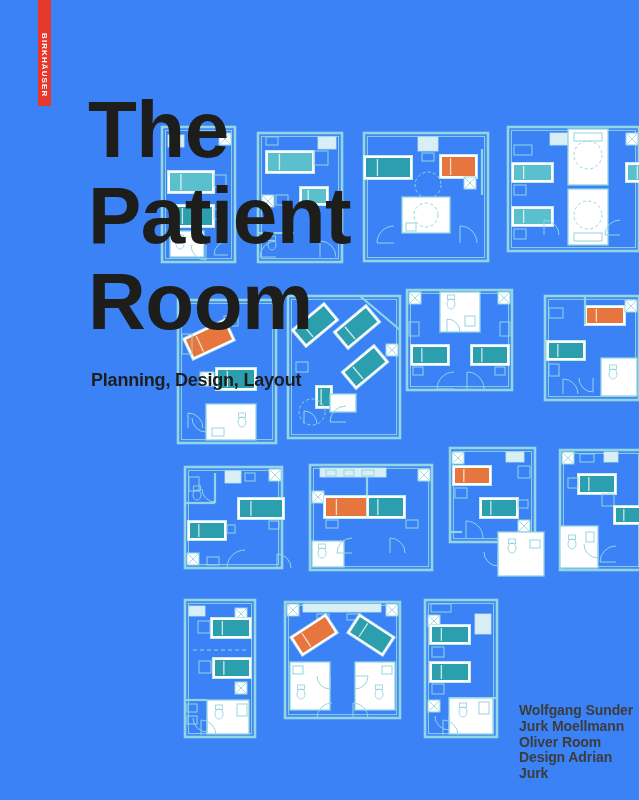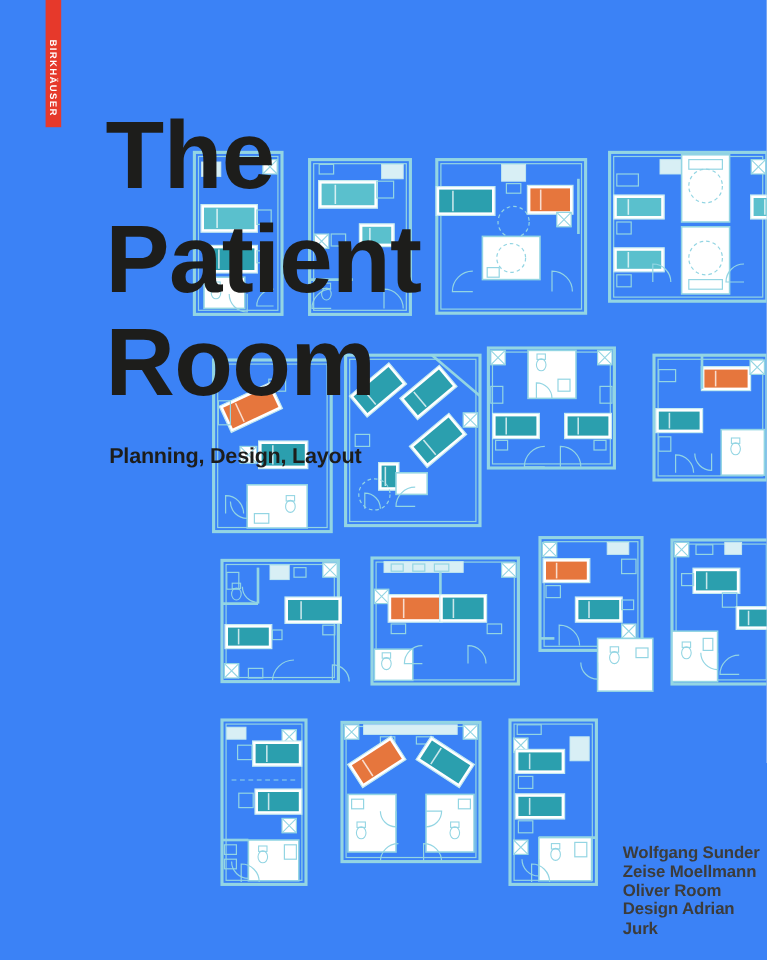--- a/index.html
+++ b/index.html
@@ -461,18 +461,18 @@
   <div class="title-block" id="title-block" style="color: rgb(29, 29, 27);">
     <div>The</div>
     <div>Patient</div>
     <div>Room</div>
   </div>
 
   <div class="subtitle" id="subtitle" style="color: rgb(29, 29, 27);">Planning, Design, Layout</div>
 
   <div class="authors" id="authors" style="color: rgb(60, 60, 59);">
     <div>Wolfgang Sunder</div>
-    <div>Zeise Moellmann</div>
+    <div>Jurk Moellmann</div>
     <div>Oliver Room</div>
     <div>Design Adrian Jurk</div>
   </div>
 
 </div>
 
 </body></html>

